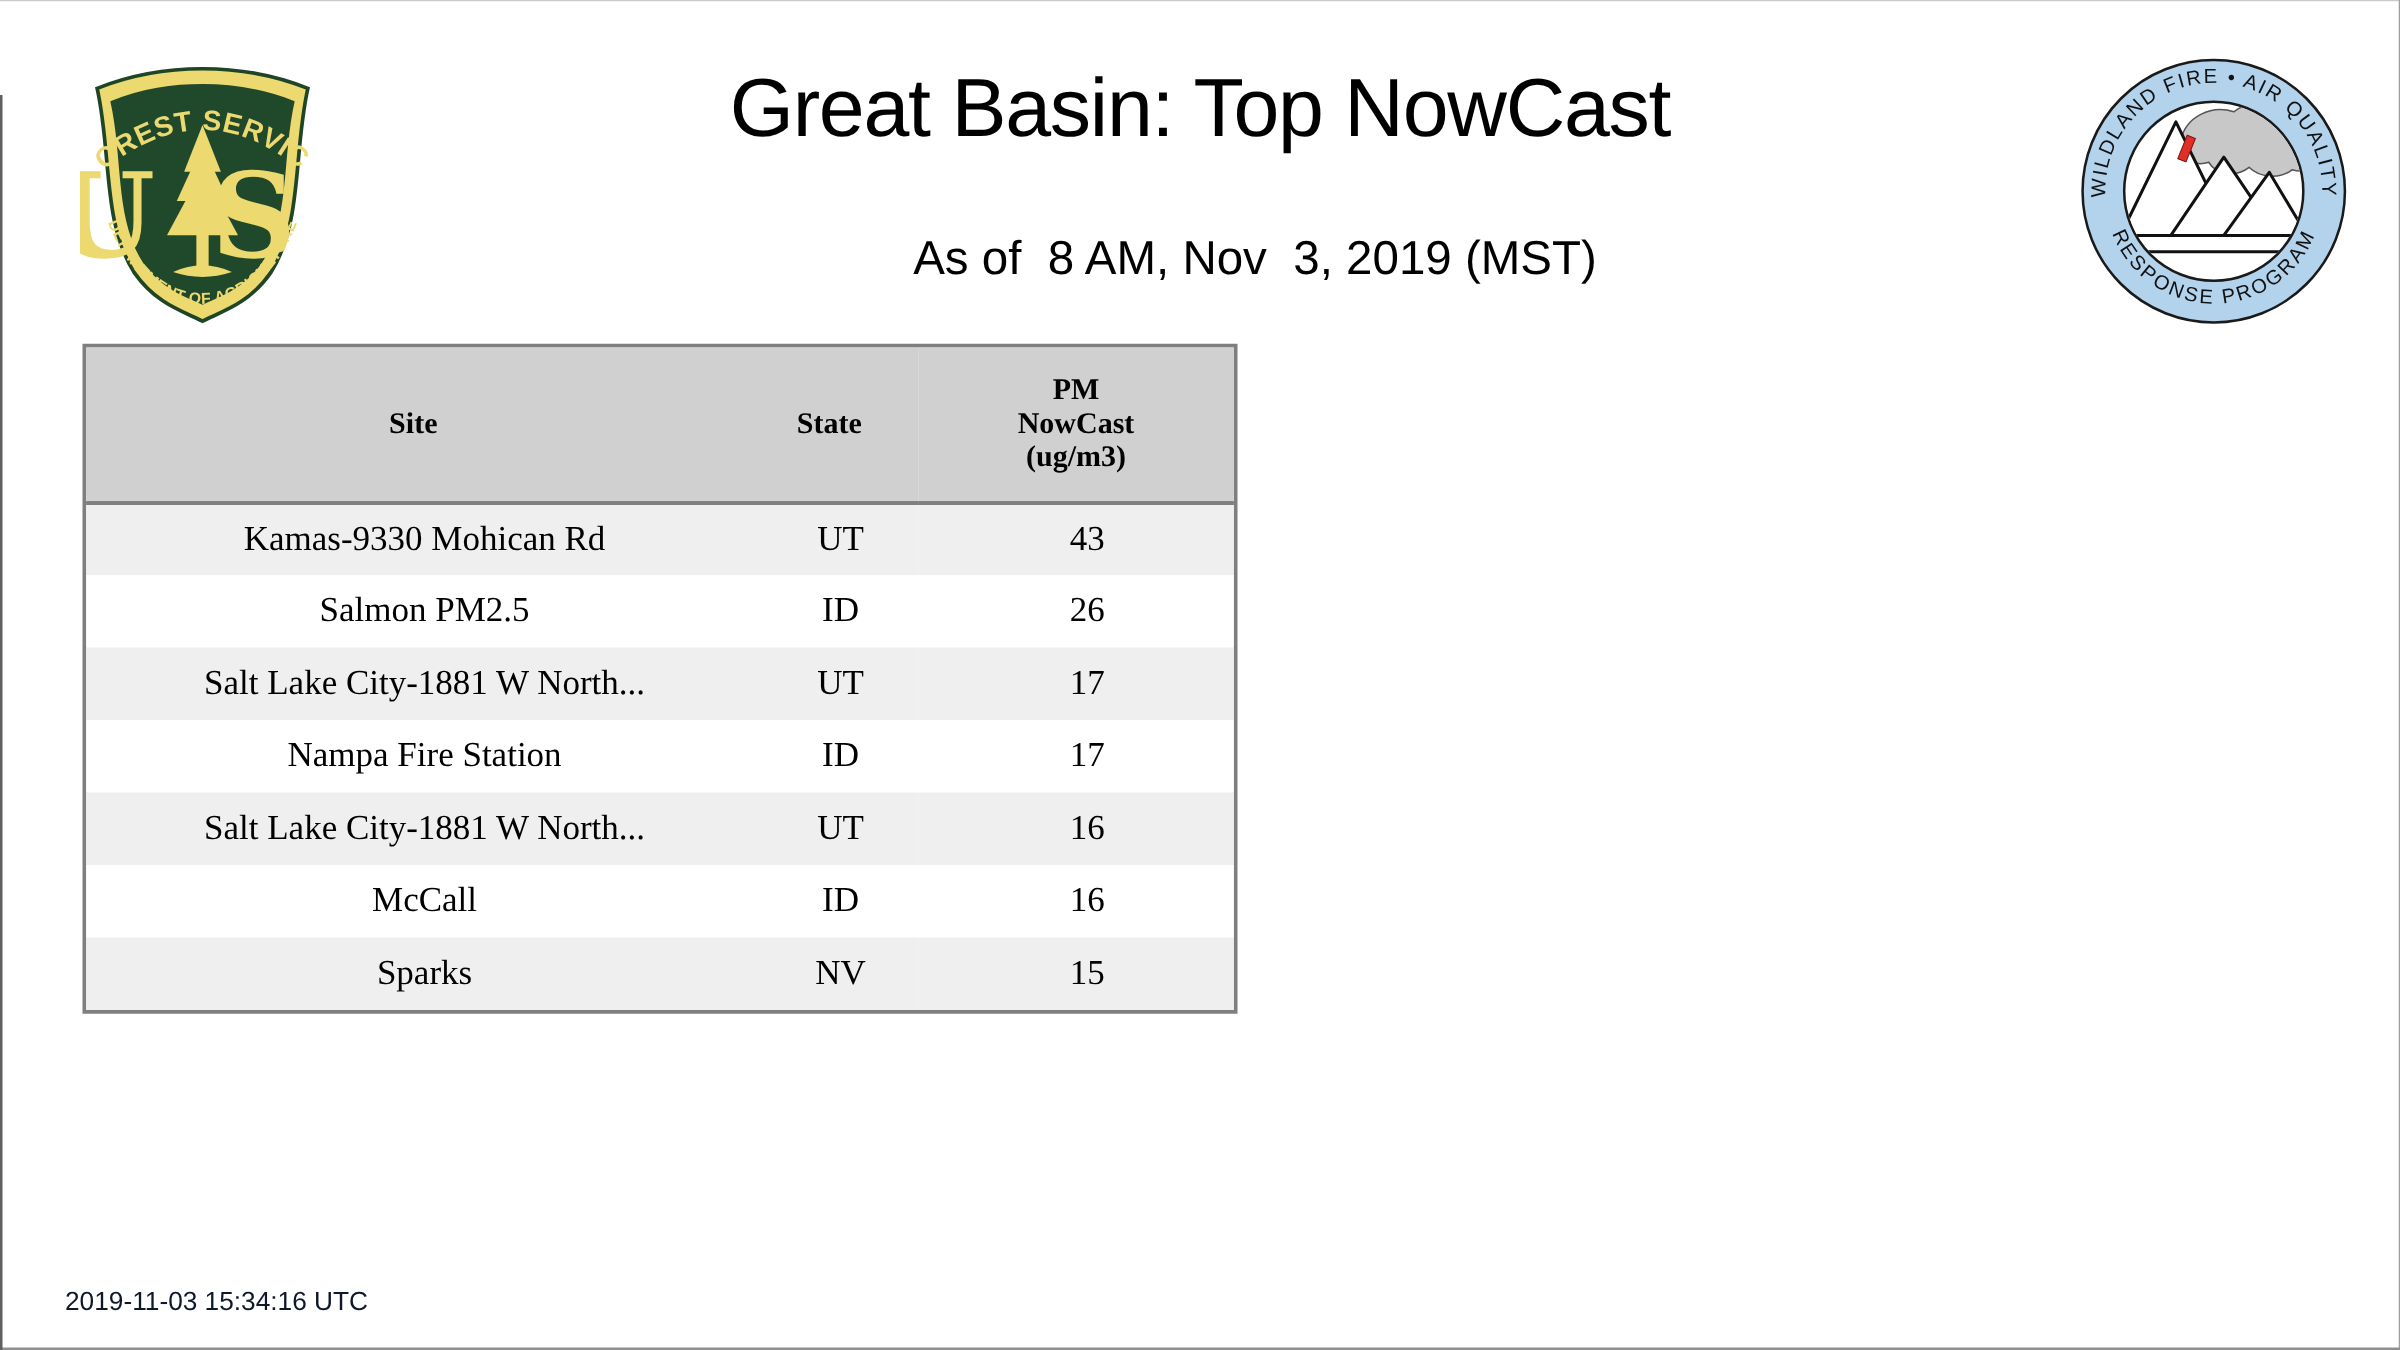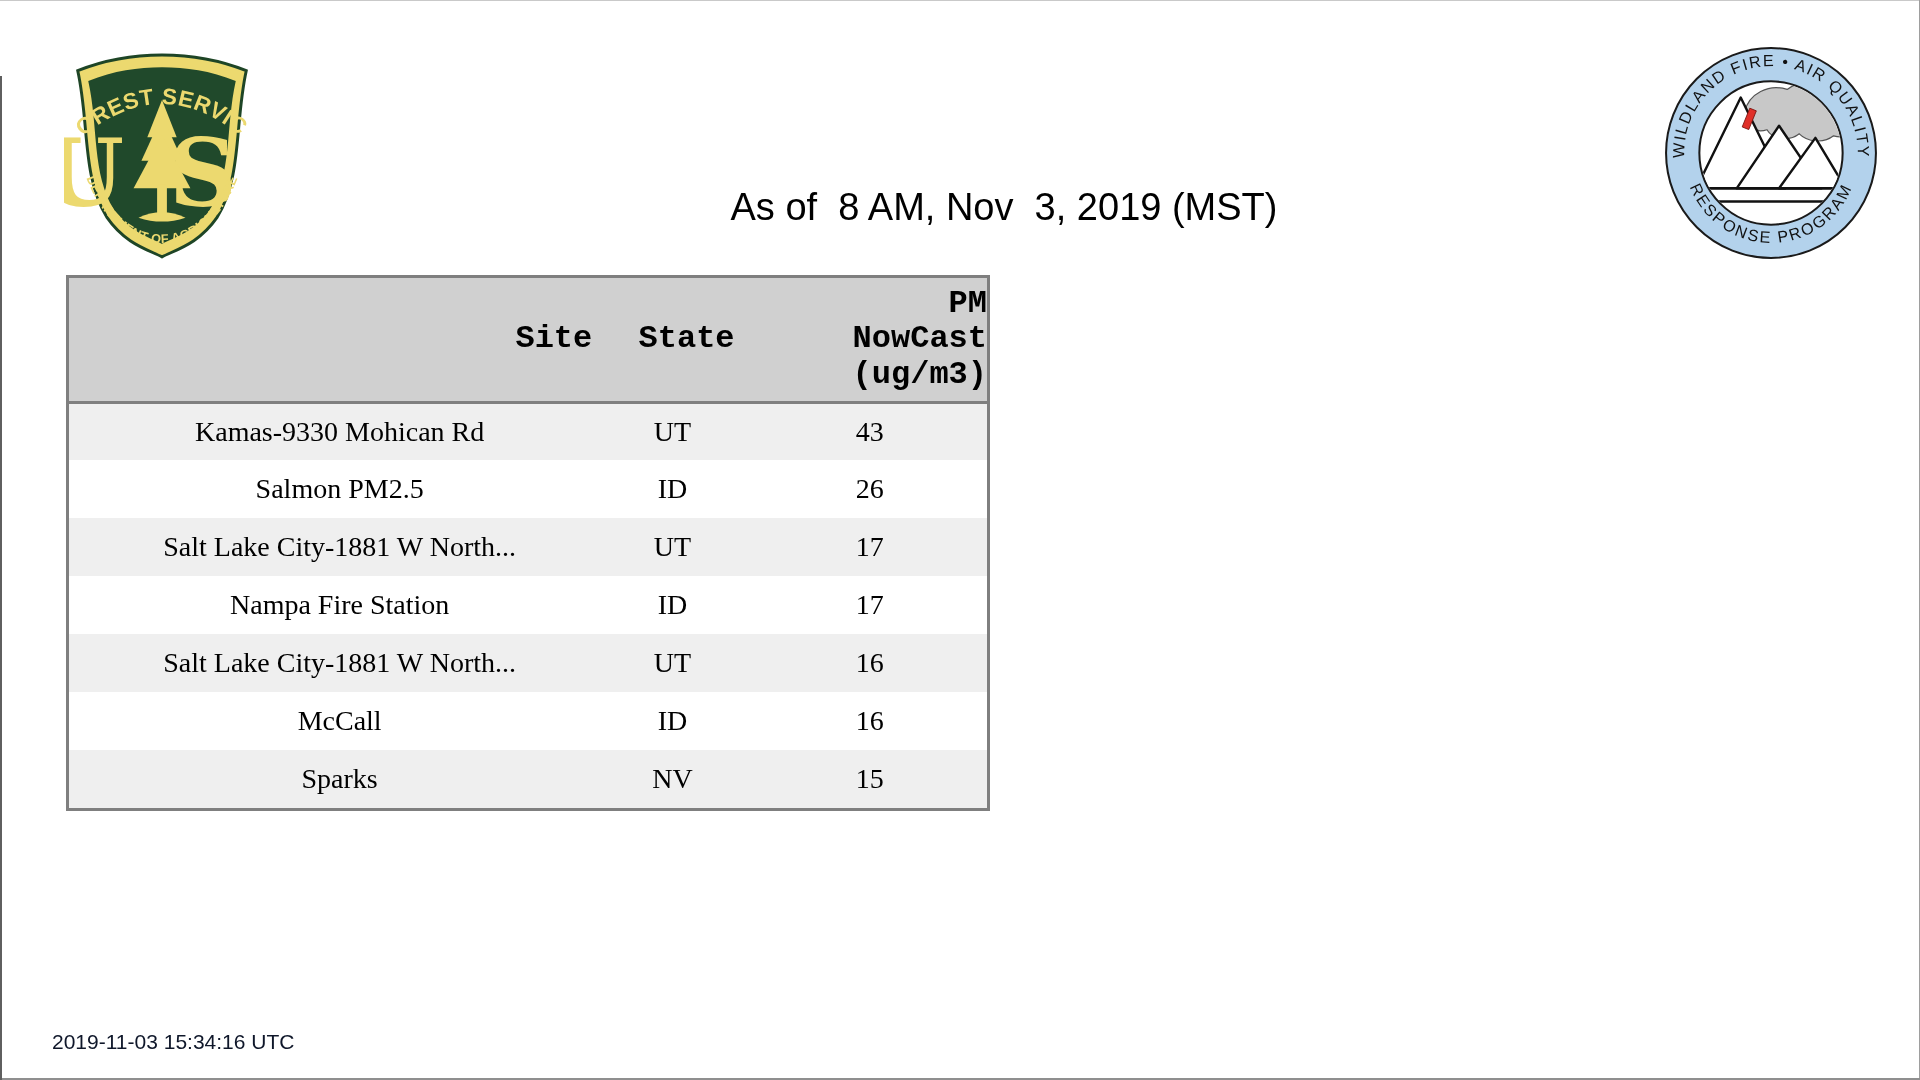--- a/index.html
+++ b/index.html
@@ -22,22 +22,22 @@
                    font-size:38px; color:#000; white-space:pre;margin-left:44px; }
 
   .table-wrap { position:absolute; left:66px; top:275px; width:924px;
                 border:3px solid #7f7f7f; background:#fff; }
   table.nowcast { width:100%; border-collapse:collapse; table-layout:fixed; }
   .col-site  { width:57%; }
   .col-state { width:15.5%; }
   .col-value { width:27.5%; }
   table.nowcast th {
       background:#d0d0d0; border-bottom:3px solid #7f7f7f;
-      font-family:Liberation Mono, monospace; font-weight:bold; font-size:32px;
-      height:124px; text-align:right; vertical-align:middle;
+      font-family:Liberation Serif, serif; font-weight:bold; font-size:24px;
+      height:124px; text-align:center; vertical-align:middle;
       line-height:1.12; white-space:pre-line; color:#000;
   }
   table.nowcast td {
       font-family:"Liberation Serif", serif; font-size:28px; color:#000;
       height:58px; text-align:center; vertical-align:middle; white-space:nowrap;padding-left:18px;
   }
   table.nowcast tbody tr:nth-child(odd)  { background:#efefef; }
   table.nowcast tbody tr:nth-child(even) { background:#ffffff; }
 
   .footer-timestamp { position:absolute; left:52px; top:1030px;
@@ -64,20 +64,21 @@
       <polygon points="100,70 79,116 121,116"></polygon>
       <polygon points="100,90 71,144 129,144"></polygon>
       <rect x="95" y="140" width="10" height="32"></rect>
       <path d="M 76 174 Q 100 163 124 174 Q 100 182 76 174 Z"></path>
     </g>
     <text font-family="Liberation Sans, sans-serif" font-weight="bold" font-size="13" fill="#ecd96f" letter-spacing="0.4">
       <textPath href="#fs-bottom-arc" startOffset="50%" text-anchor="middle">DEPARTMENT OF AGRICULTURE</textPath>
     </text>
   </svg>
 
+  <div class="page-title">Great Basin: Top NowCast</div>
   <div class="page-subtitle">As of  8 AM, Nov  3, 2019 (MST)</div>
 
   <svg class="aq-logo" viewBox="0 0 220 230">
     <defs>
       <clipPath id="aq-inner-clip">
           <circle cx="110" cy="115" r="70"></circle>
         </clipPath>
       <path id="aq-top-arc" d="M 24 115 A 86 86 0 0 1 196 115"></path>
       <path id="aq-bottom-arc" d="M 29 147 A 86 86 0 0 0 191 147"></path>
     </defs>

